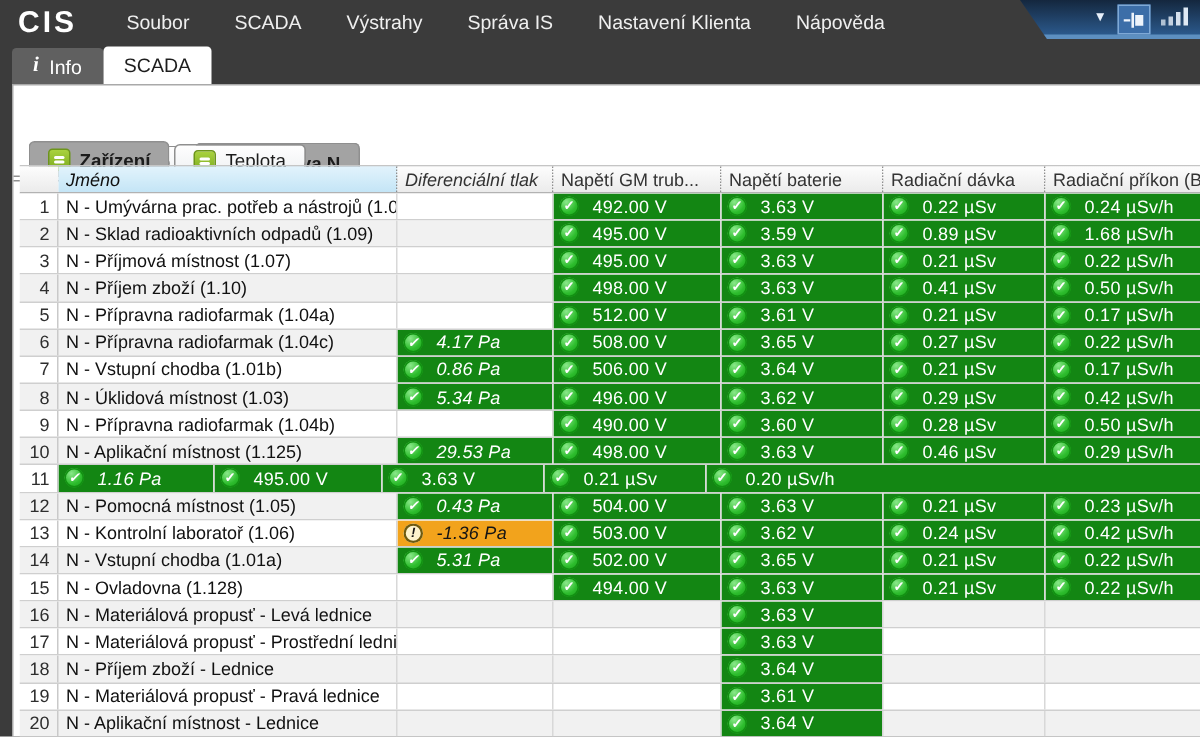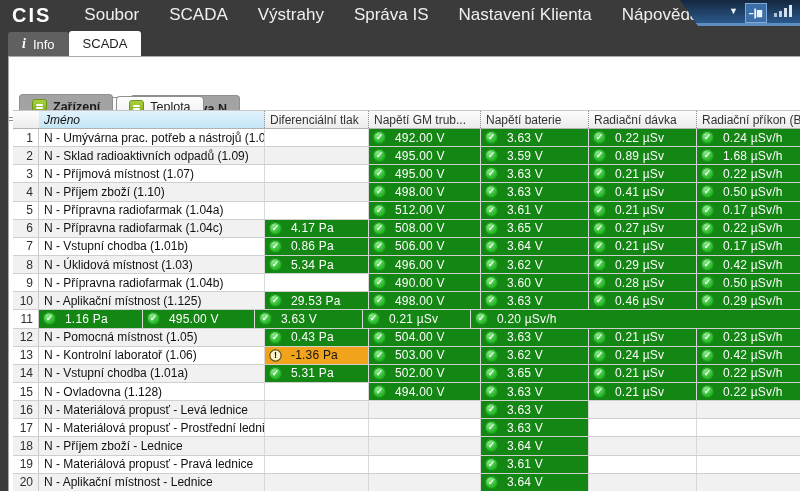--- a/index.html
+++ b/index.html
@@ -13,21 +13,21 @@
   
   .menubar {
     position: absolute; top: 0; left: 0; width: 800px; height: 30px;
     background: #3b3b3b; display: flex; align-items: center;
   }
   .logo {
     color: #fff; font-weight: 800; font-size: 20px; letter-spacing: 2px;
     margin-left: 12px; margin-right: 18px;
   }
   .menu-item {
-    color: #efefef; font-size: 17px; padding: 0 15px; cursor: default;
+    color: #efefef; font-size: 13px; padding: 0 15px; cursor: default;
     line-height: 30px;
   }
 
   
   .corner {
     position: absolute; top: 0; right: 0; width: 128px; height: 26px;
     background: linear-gradient(#14273e, #2e5f95);
     clip-path: polygon(8px 0, 100% 0, 100% 100%, 26px 100%);
     box-shadow: inset 0 -3px 0 #5d8fc0;
     display: flex; align-items: center; justify-content: flex-end;
@@ -107,21 +107,21 @@
   .th.sorted { background: linear-gradient(#e2f3fc, #c4e5f6); font-style: italic; }
   .th.c-num { border-right: none; }
   .trow { display: flex; height: 18.15px; border-bottom: 1px solid #cfcfcf;
     background: #fff; }
   .trow.alt { background: #f1f1f1; }
   .tcell { position: relative; border-right: 1px solid #d8d8d8; overflow: hidden;
     display: flex; align-items: center; white-space: nowrap; }
   .c-num { width: 26px; justify-content: flex-end; padding-right: 5px; color: #2e2e2e;
     border-right: 1px solid #c9c9c9; }
   .c-name { width: 226px; padding-left: 5px; color: #111; }
-  .c-tlak { width: 104px; } .c-gm { width: 112px; } .c-bat { width: 108px; }
+  .c-tlak { width: 104px; font-style: italic; } .c-gm { width: 112px; } .c-bat { width: 108px; }
   .c-davka { width: 108px; } .c-prikon { flex: 1; border-right: none; }
 
   .chip { width: 100%; height: 100%; display: flex; align-items: center;
     padding-left: 4px; }
   .chip.ok { background: #138613; color: #fff; }
   .chip.warn { background: #f2a31c; color: #141414; }
   .chip .txt { margin-left: 9px; letter-spacing: .2px; }
   .sicon {
     width: 13px; height: 13px; border-radius: 50%; flex: 0 0 13px;
     display: flex; align-items: center; justify-content: center;

